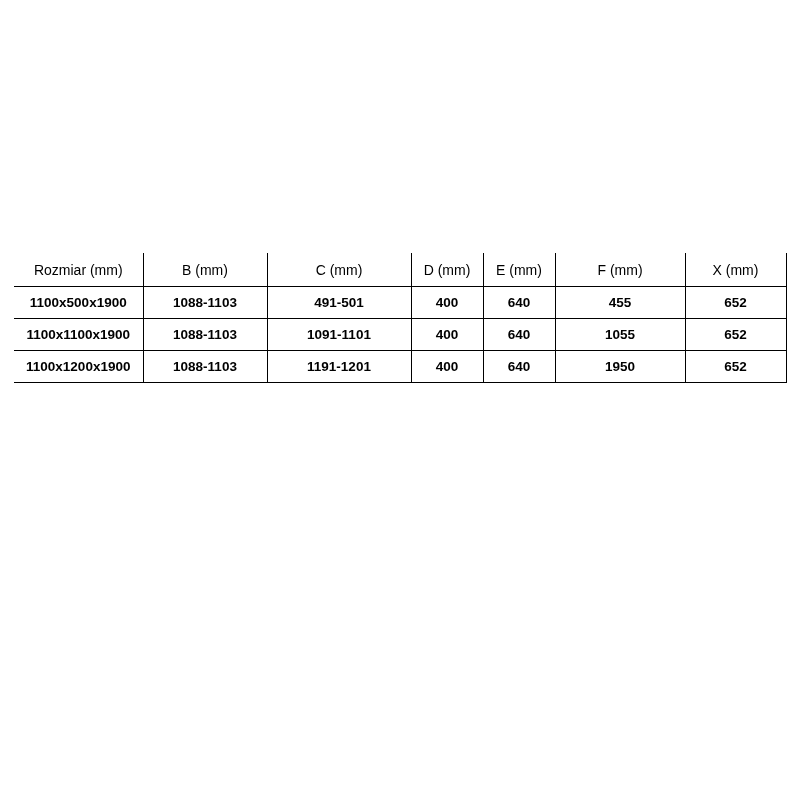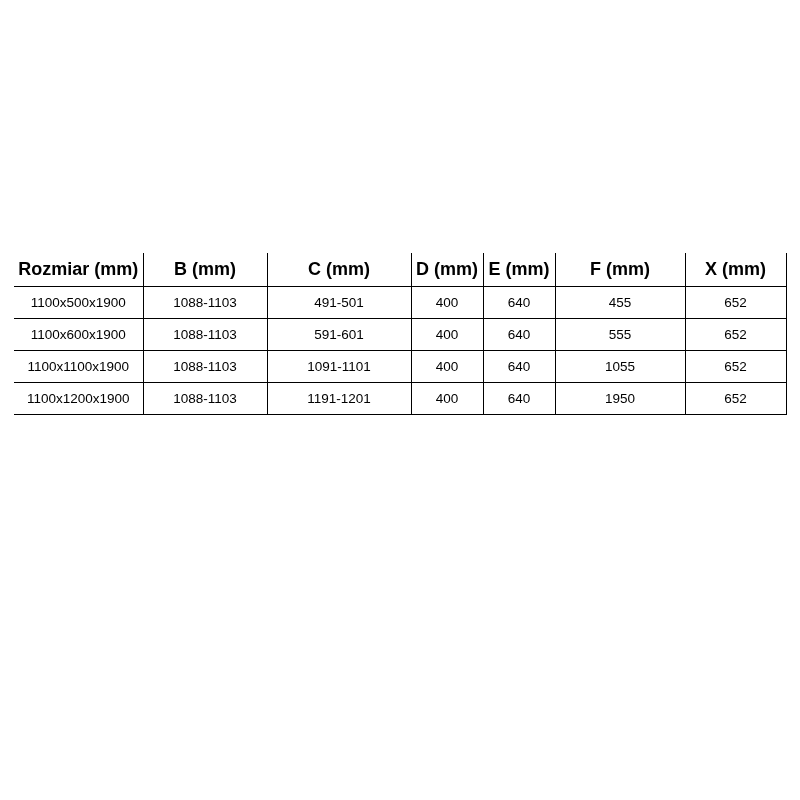--- a/index.html
+++ b/index.html
@@ -37,27 +37,27 @@
     border-top: none;
     border-left: none;
     text-align: center;
     vertical-align: middle;
     padding: 0 4px;
     overflow: hidden;
     white-space: nowrap;
   }
   table.spec-table th {
     height: 33px;
-    font-size: 18px;
-    font-weight: bold;
+    font-size: 14px;
+    font-weight: normal;
   }
   table.spec-table td {
     height: 31px;
     font-size: 13.5px;
-    font-weight: normal;
+    font-weight: bold;
   }
   col.c-rozmiar { width: 129px; }
   col.c-b { width: 124px; }
   col.c-c { width: 144px; }
   col.c-d { width: 72px; }
   col.c-e { width: 72px; }
   col.c-f { width: 130px; }
   col.c-x { width: 101px; }
 </style>
 </head>
@@ -89,29 +89,20 @@
         <tr>
           <td>1100x500x1900</td>
           <td>1088-1103</td>
           <td>491-501</td>
           <td>400</td>
           <td>640</td>
           <td>455</td>
           <td>652</td>
         </tr>
         <tr>
-          <td>1100x600x1900</td>
-          <td>1088-1103</td>
-          <td>591-601</td>
-          <td>400</td>
-          <td>640</td>
-          <td>555</td>
-          <td>652</td>
-        </tr>
-        <tr>
           <td>1100x1100x1900</td>
           <td>1088-1103</td>
           <td>1091-1101</td>
           <td>400</td>
           <td>640</td>
           <td>1055</td>
           <td>652</td>
         </tr>
         <tr>
           <td>1100x1200x1900</td>

